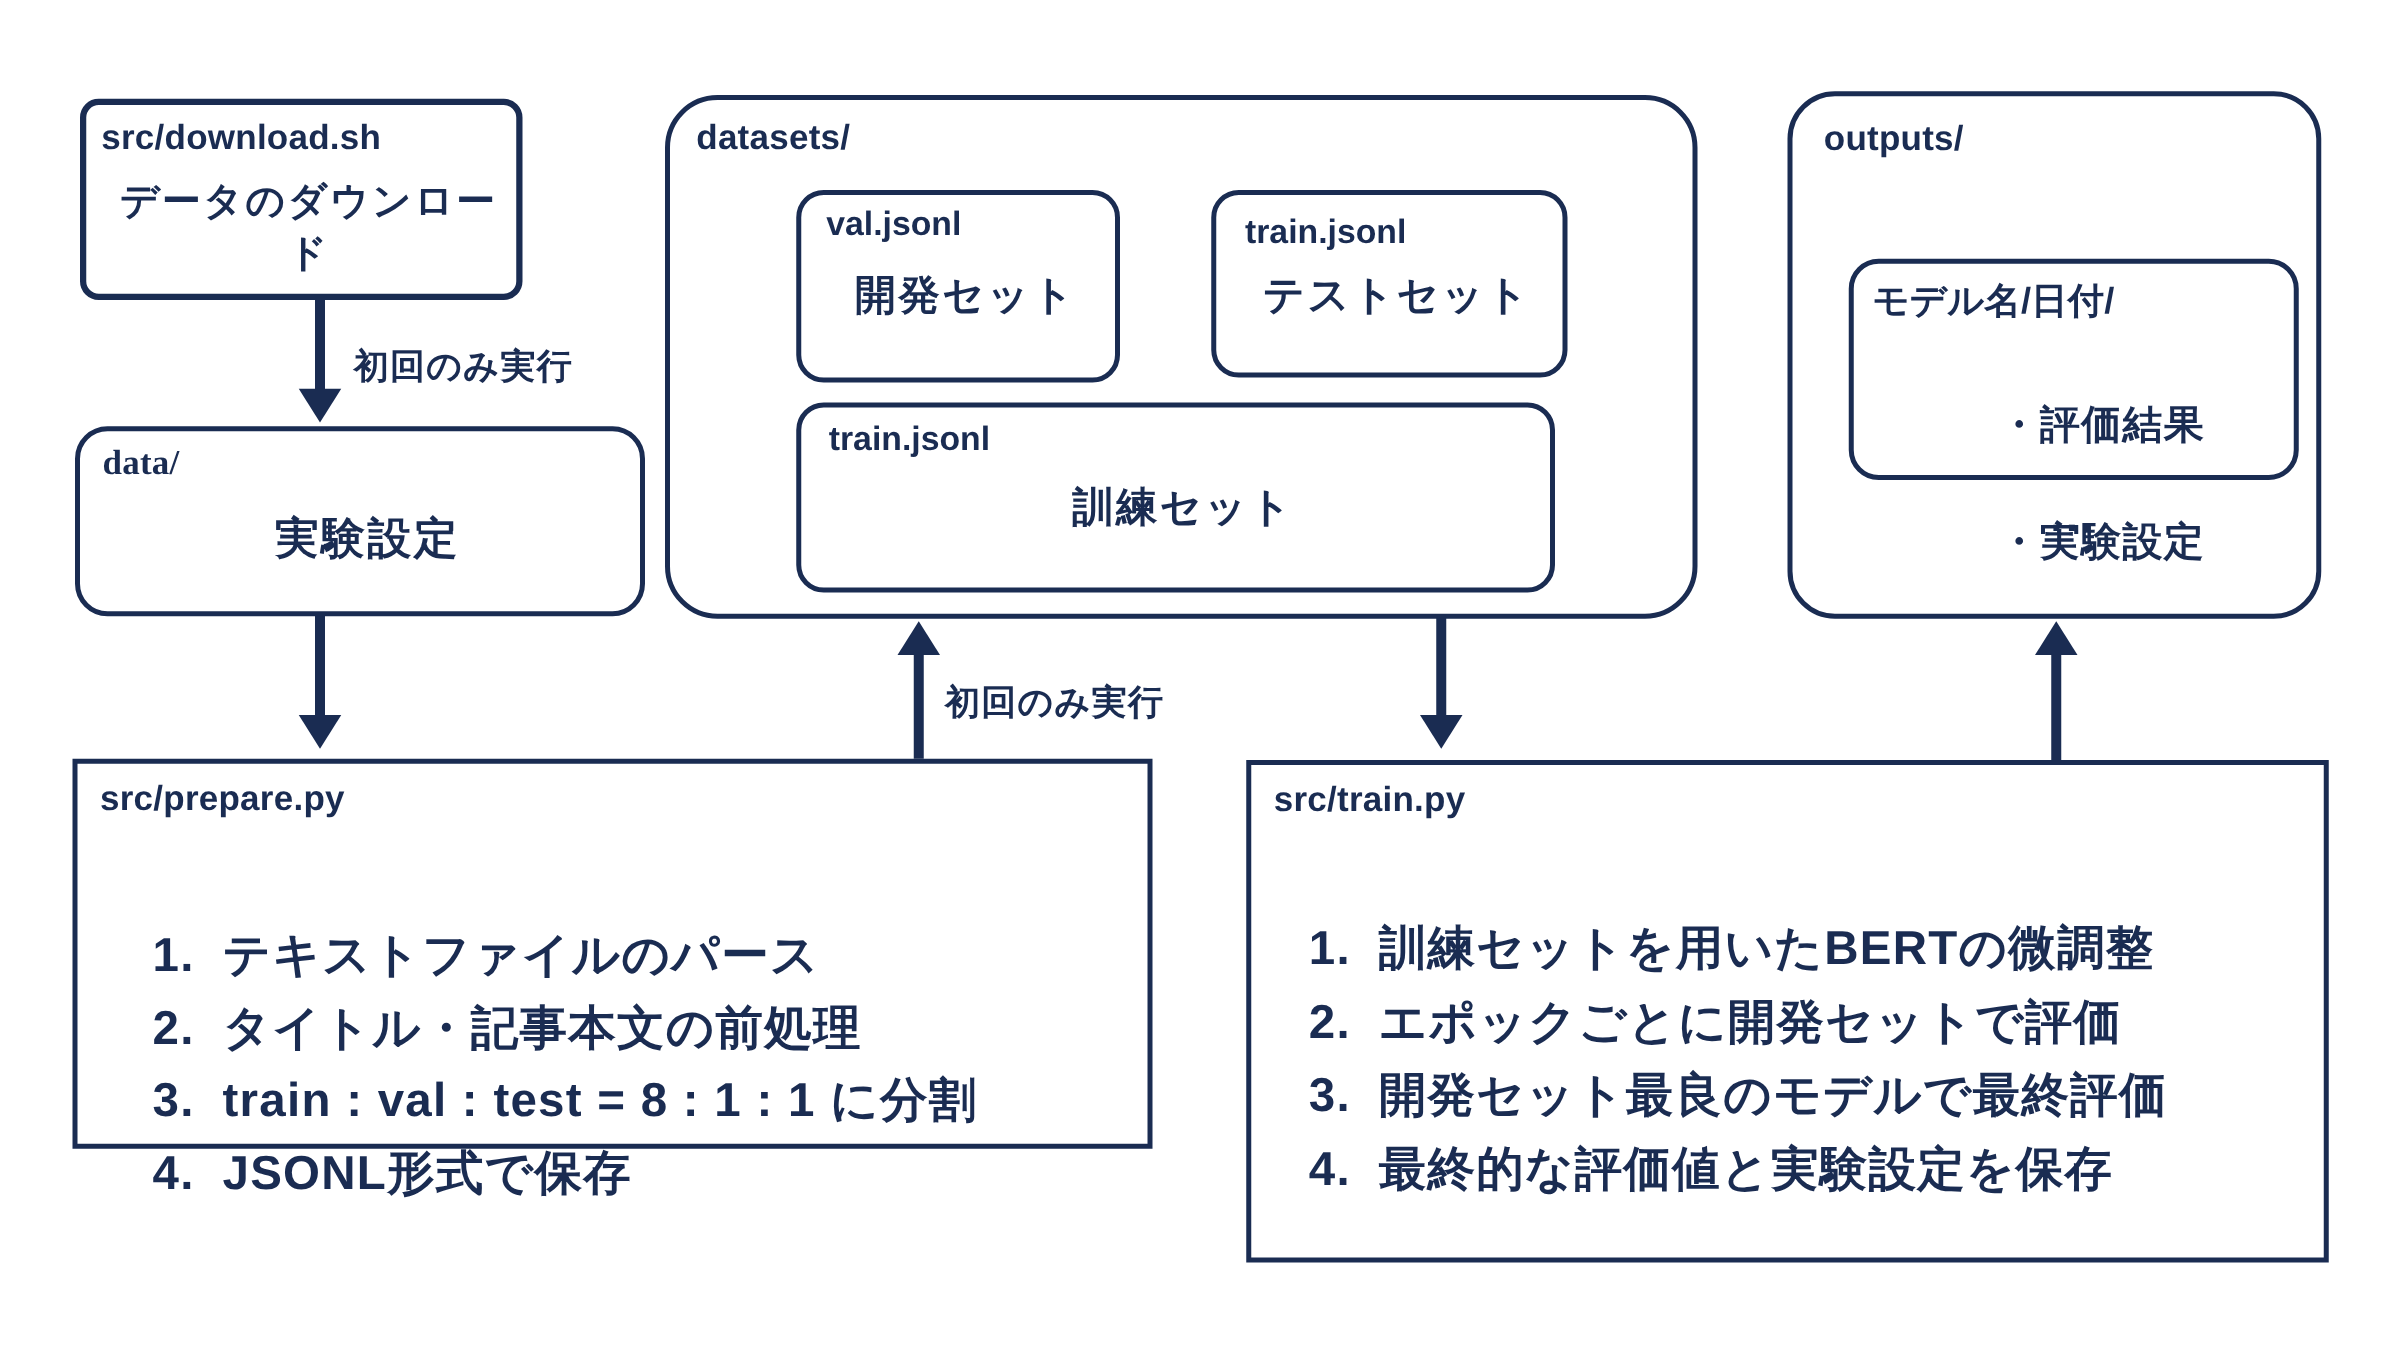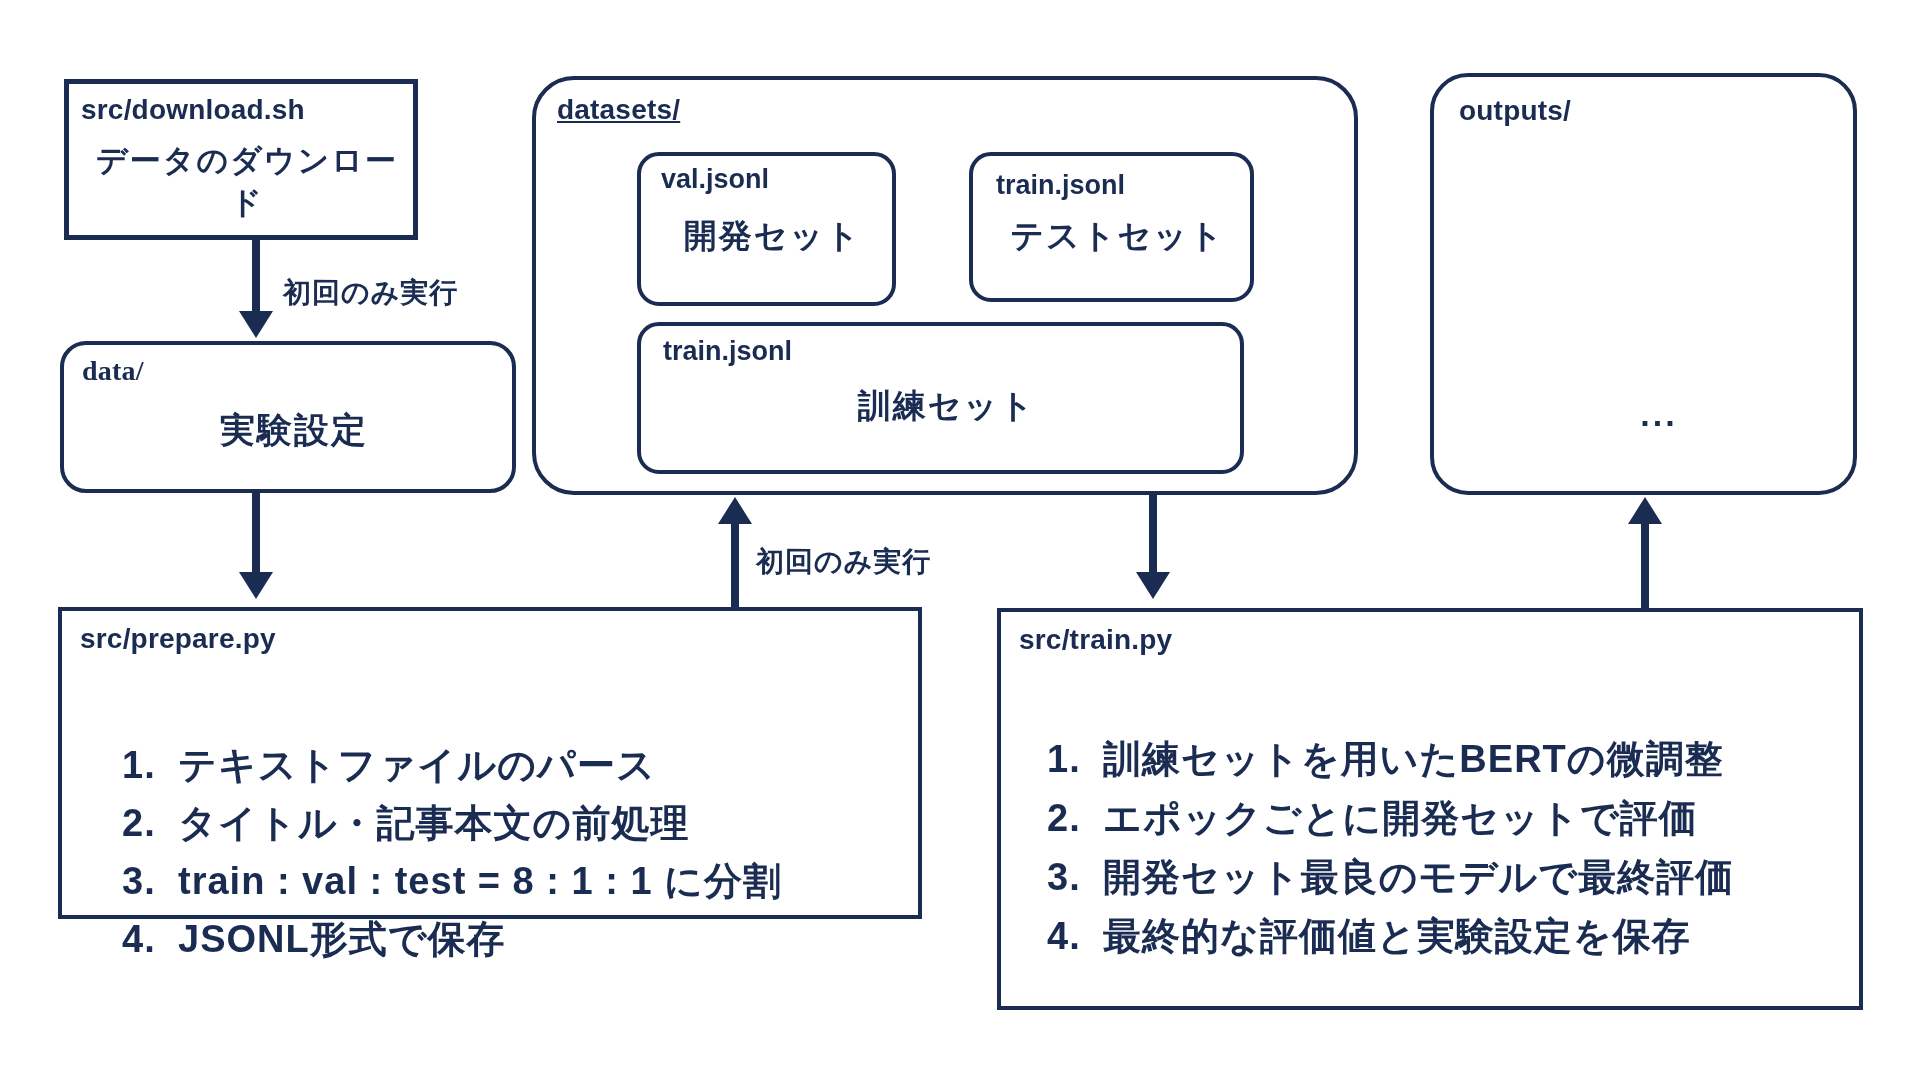--- a/index.html
+++ b/index.html
@@ -34,21 +34,21 @@
 
   
   .bullets{position:absolute;font-size:32px;line-height:47px;letter-spacing:1px;white-space:pre-line;}
   .ellipsis{position:absolute;text-align:center;font-size:34px;letter-spacing:3px;}
 </style>
 </head>
 <body>
 
 <div class="stage">
 
-  <div class="box sharp" style="left:64px;top:79px;width:354px;height:161px;border-width:5px;">
+  <div class="box sharp" style="left:64px;top:79px;width:354px;height:161px;border-width:5px;border-radius:15px;">
     <div class="box-title" style="left:12px;top:10px;">src/download.sh</div>
     <div class="center-text" style="top:56px;font-size:31px;">データのダウンロード</div>
   </div>
 
   <div class="shaft" style="left:252px;top:240px;height:72px;"></div>
   <div class="head-down" style="left:239px;top:311px;"></div>
   <div class="arrow-label" style="left:283px;top:274px;">初回のみ実行</div>
 
   <div class="box round-md" style="left:60px;top:341px;width:456px;height:152px;font-family:Liberation Serif, serif;">
     <div class="box-title" style="left:18px;top:10px;">data/</div>
@@ -62,21 +62,21 @@
     <div class="box-title" style="left:18px;top:12px;">src/prepare.py</div>
     <ol class="plist" style="left:60px;top:125px;">
       <li><span class="num">1.</span><span>テキストファイルのパース</span></li>
       <li><span class="num">2.</span><span>タイトル・記事本文の前処理</span></li>
       <li><span class="num">3.</span><span>train : val : test = 8 : 1 : 1 に分割</span></li>
       <li><span class="num">4.</span><span>JSONL形式で保存</span></li>
     </ol>
   </div>
 
   <div class="box round-lg" style="left:532px;top:76px;width:826px;height:419px;">
-    <div class="box-title" style="left:21px;top:14px;text-decoration:underline;">datasets/</div>
+    <div class="box-title" style="left:21px;top:14px;">datasets/</div>
 
     <div class="box round-sm" style="left:101px;top:72px;width:259px;height:154px;">
       <div class="box-title-sm" style="left:20px;top:8px;">val.jsonl</div>
       <div class="center-text" style="top:58px;font-family:Liberation Mono, monospace;">開発セット</div>
     </div>
 
     <div class="box round-sm" style="left:433px;top:72px;width:285px;height:150px;">
       <div class="box-title-sm" style="left:23px;top:14px;">train.jsonl</div>
       <div class="center-text" style="top:58px;">テストセット</div>
     </div>
@@ -103,17 +103,24 @@
       <li><span class="num">4.</span><span>最終的な評価値と実験設定を保存</span></li>
     </ol>
   </div>
 
   <div class="head-up" style="left:1628px;top:497px;"></div>
   <div class="shaft" style="left:1641px;top:522px;height:86px;"></div>
 
   <div class="box round-lg" style="left:1430px;top:73px;width:427px;height:422px;border-radius:38px;">
     <div class="box-title" style="left:25px;top:18px;">outputs/</div>
 
+    <div class="box round-md" style="left:45px;top:130px;width:360px;height:177px;border-radius:24px;">
+      <div class="box-title" style="left:15px;top:10px;font-size:29px;">モデル名/日付/</div>
+      <div class="bullets" style="left:116px;top:58px;">
+        <div>・評価結果</div>
+        <div>・実験設定</div>
+      </div>
+    </div>
 
     <div class="ellipsis" style="left:45px;top:318px;width:360px;">...</div>
   </div>
 
 </div>
 
 </body></html>

